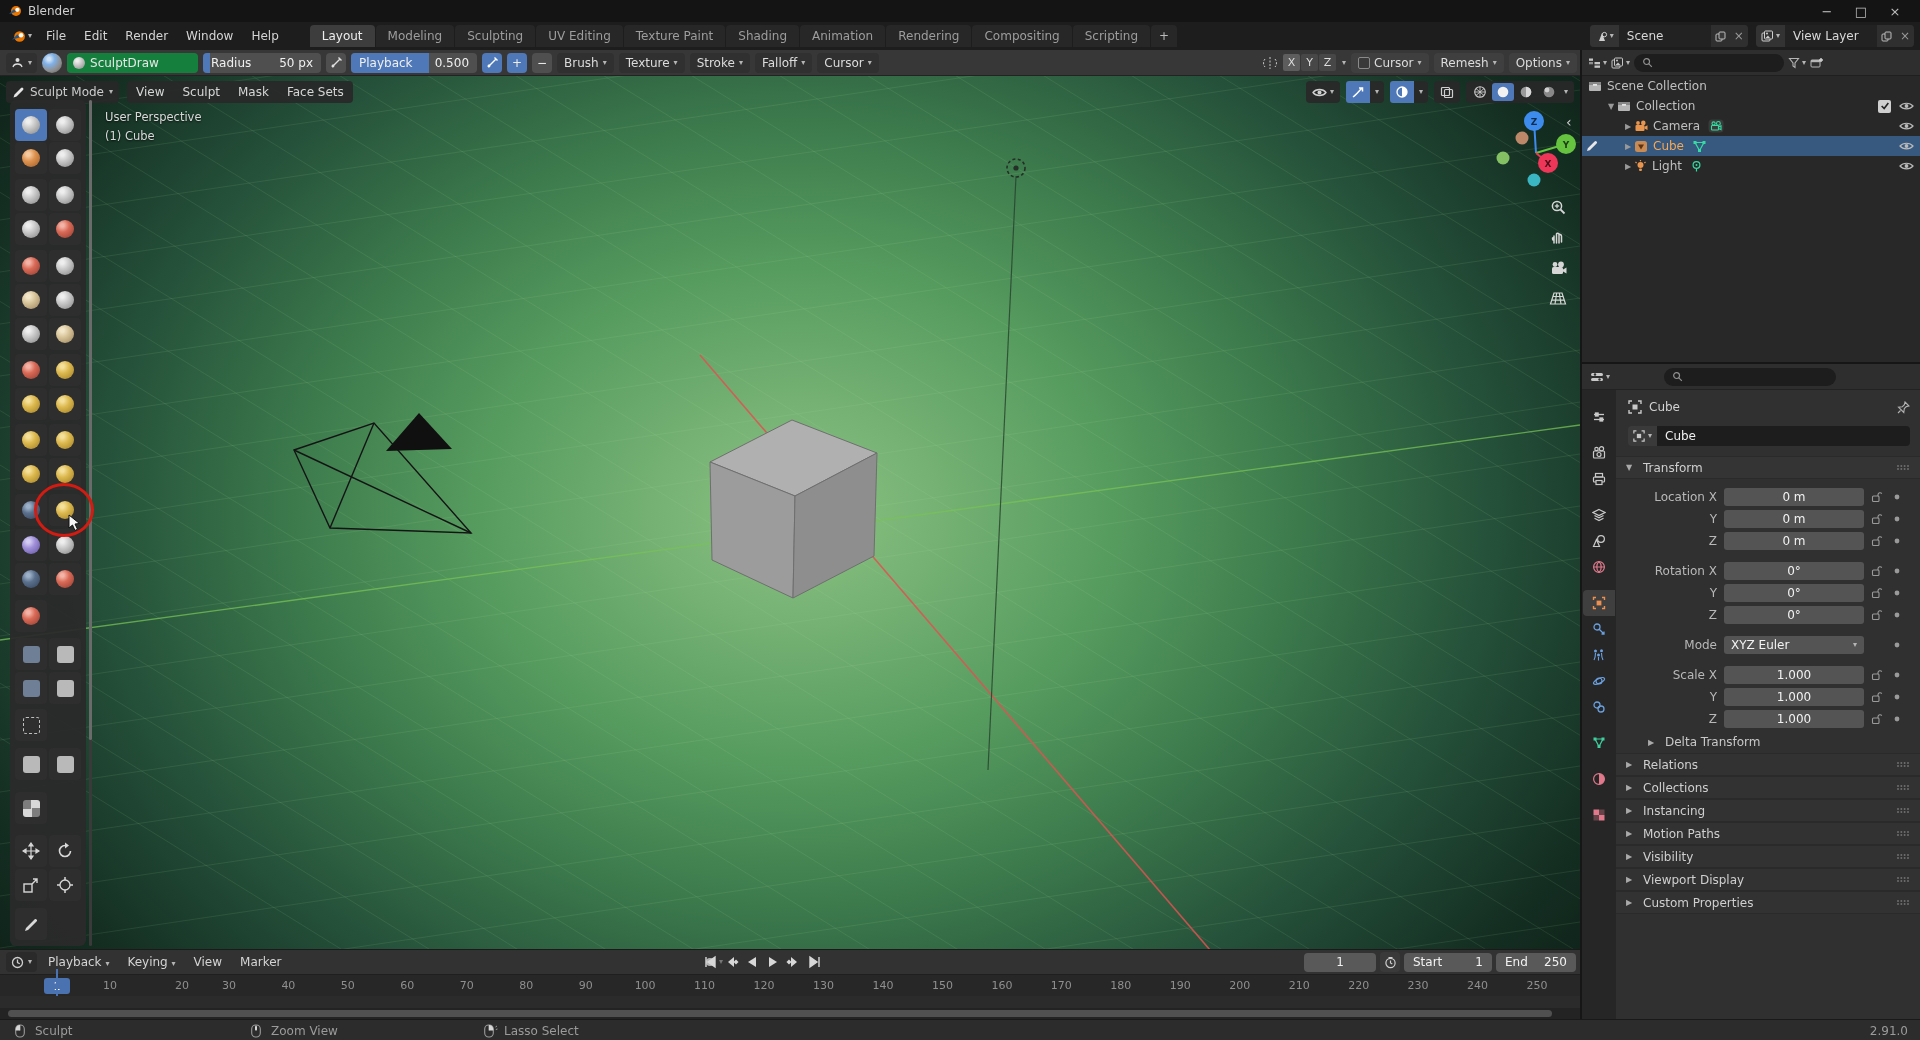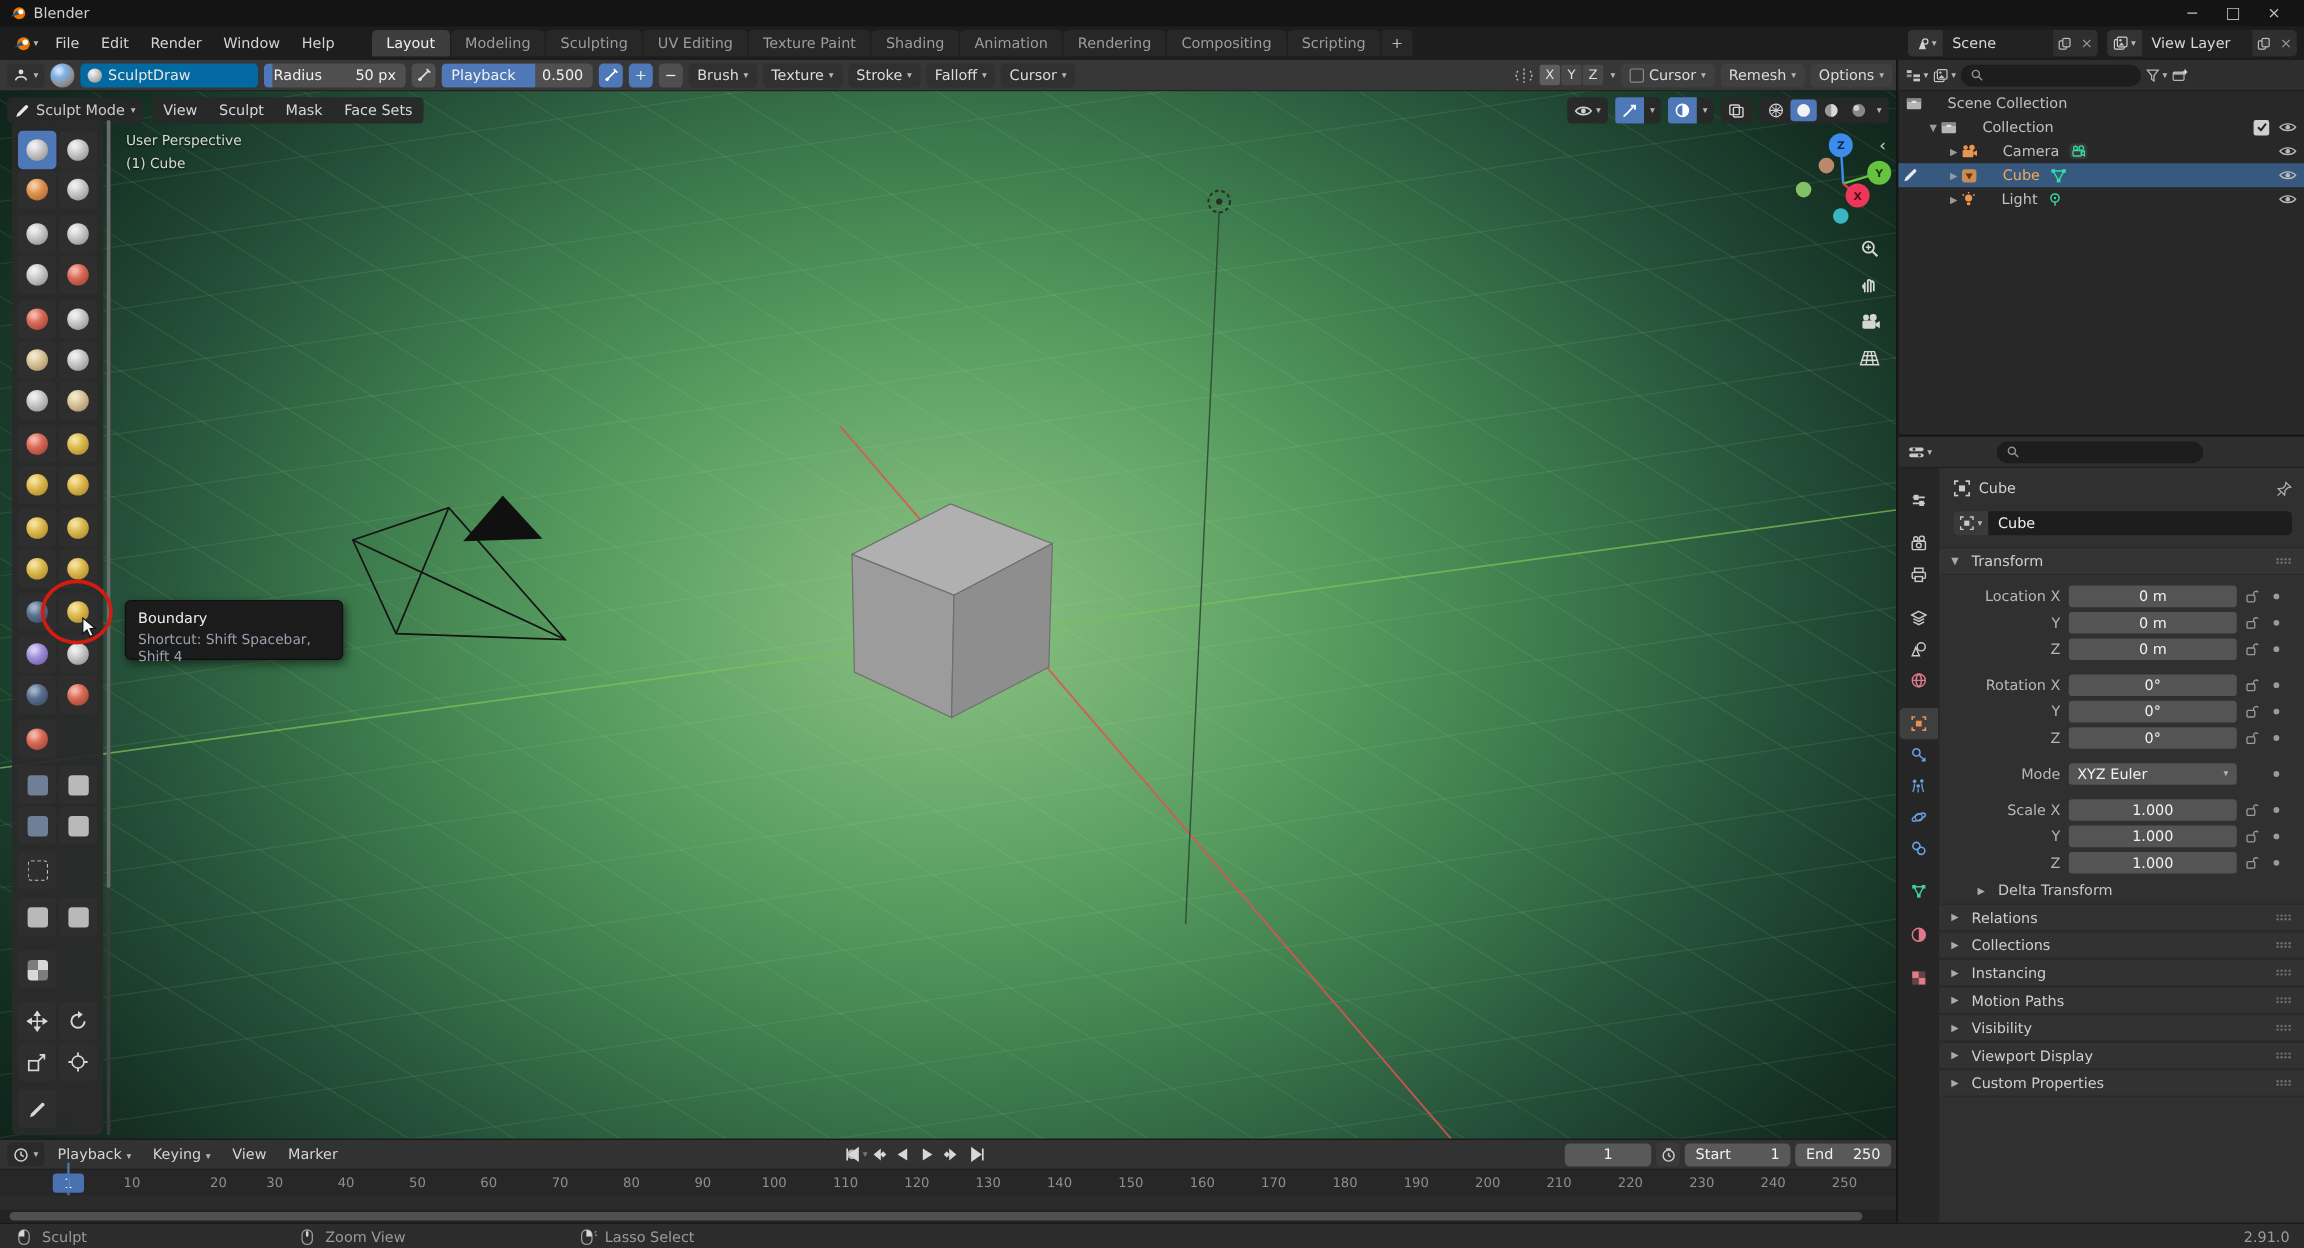--- a/index.html
+++ b/index.html
@@ -31,22 +31,22 @@
   .sel-chip .mini { display:flex; align-items:center; padding:0 4px; background:#2f2f2f; height:100%; color:#9a9a9a; }
 
   
   #toolsettings { position:absolute; top:50px; left:0; width:1580px; height:26px; background:#373737;
     border-bottom:1px solid #232323; display:flex; align-items:center; gap:5px; padding:0 6px; }
   .chip { display:flex; align-items:center; gap:4px; height:20px; padding:0 7px; background:#303030;
     border-radius:4px; color:#dcdcdc; }
   .chip.raised { background:#3f3f3f; }
   #brush-preview { width:20px; height:20px; border-radius:50%;
     background:radial-gradient(circle at 35% 30%, #cfe2f5 8%, #7fb1e8 30%, #8f8f8f 62%, #5c5c5c 100%); }
-  #brush-name-field { display:flex; align-items:center; gap:5px; height:20px; width:148px; padding:0 6px;
-    background:#0369a1; border-radius:4px; color:#e6e6e6; }
+  #brush-name-field { display:flex; align-items:center; gap:5px; height:20px; width:131px; padding:0 6px;
+    background:#15803d; border-radius:4px; color:#e6e6e6; }
   .slider { position:relative; height:20px; border-radius:4px; background:#4f4f4f; overflow:hidden;
     display:flex; align-items:center; justify-content:space-between; padding:0 8px; color:#f0f0f0; width:118px; }
   .slider .fill { position:absolute; left:0; top:0; bottom:0; background:#4e78b8; }
   .slider span { position:relative; z-index:1; }
   .sqbtn { width:20px; height:20px; border-radius:4px; background:#4f4f4f; display:flex; align-items:center;
     justify-content:center; color:#eee; }
   .sqbtn.blue { background:#4e78b8; }
   #ts-right { position:absolute; right:3px; display:flex; align-items:center; gap:5px; }
   .axis-btn { width:17px; height:17px; background:#474747; border-radius:2px; display:flex; align-items:center;
     justify-content:center; color:#ddd; font-size:11px; margin-right:1px; }
@@ -127,21 +127,21 @@
   #rightcol { position:absolute; left:1580px; top:50px; width:340px; height:969px; background:#282828; border-left:2px solid #161616; }
   #outliner { position:absolute; top:0; left:0; width:100%; height:312px; }
   #outliner-header { height:26px; background:#2e2e2e; border-bottom:1px solid #1f1f1f; display:flex; align-items:center;
     gap:4px; padding:0 6px; }
   .search-pill { flex:1; height:18px; background:#1d1d1d; border-radius:9px; display:flex; align-items:center;
     padding:0 8px; gap:5px; max-width:150px; }
   .ol-row { position:relative; height:20px; display:flex; align-items:center; color:#c0c0c0; padding-right:6px; }
   .ol-row.selected { background:#37587f; }
   .ol-row.selected .ol-label { color:#f5a854; }
   .ol-arrow { width:12px; font-size:8px; color:#999; text-align:center; }
-  .ol-label { margin-left:21px; }
+  .ol-label { margin-left:5px; }
   .ol-right { margin-left:auto; display:flex; align-items:center; gap:8px; }
   .ol-check { width:13px; height:13px; background:#cfcfcf; border-radius:2px; display:flex; align-items:center; justify-content:center; }
   .ol-databadge { margin-left:8px; display:flex; align-items:center; }
 
   
   #properties { position:absolute; top:312px; left:0; width:100%; height:657px; background:#303030; border-top:2px solid #161616; }
   #prop-header { height:26px; background:#2e2e2e; border-bottom:1px solid #222; display:flex; align-items:center; gap:8px; padding:0 6px; }
   #prop-tabs { position:absolute; left:0; top:26px; width:34px; bottom:0; background:#262626; display:flex;
     flex-direction:column; align-items:center; padding-top:14px; }
   .ptab { width:30px; height:26px; display:flex; align-items:center; justify-content:center; }
@@ -712,24 +712,20 @@
     <div id="vp-toolbar-scroll">
         <span class="thumb"></span>
       </div>
 
     <div id="annot-ring"></div>
     <div id="cursor-arrow">
       <svg width="14" height="18" viewBox="0 0 14 18">
           <path d="M1 1 L1 14 L4.5 11 L7 16.5 L9.5 15.2 L7 10 L11.5 9.5 Z" fill="#f5f5f5" stroke="#111" stroke-width="1"></path>
         </svg>
     </div>
-    <div id="tooltip">
-      <div class="tt-title">Boundary</div>
-      <div class="tt-short">Shortcut: Shift Spacebar, Shift 4</div>
-    </div>
   </div>
 
   <div id="timeline">
     <div id="tl-header">
       <div class="chip" style="background:#2a2a2a;padding:0 5px">
         <svg width="13" height="13" viewBox="0 0 13 13">
             <circle cx="6.5" cy="6.5" r="5" fill="none" stroke="#cfcfcf" stroke-width="1.3"></circle>
             <path d="M6.5 3.5 V6.5 L8.8 7.8" stroke="#cfcfcf" stroke-width="1.3" fill="none"></path>
           </svg>
         <span class="caret">▾</span>

